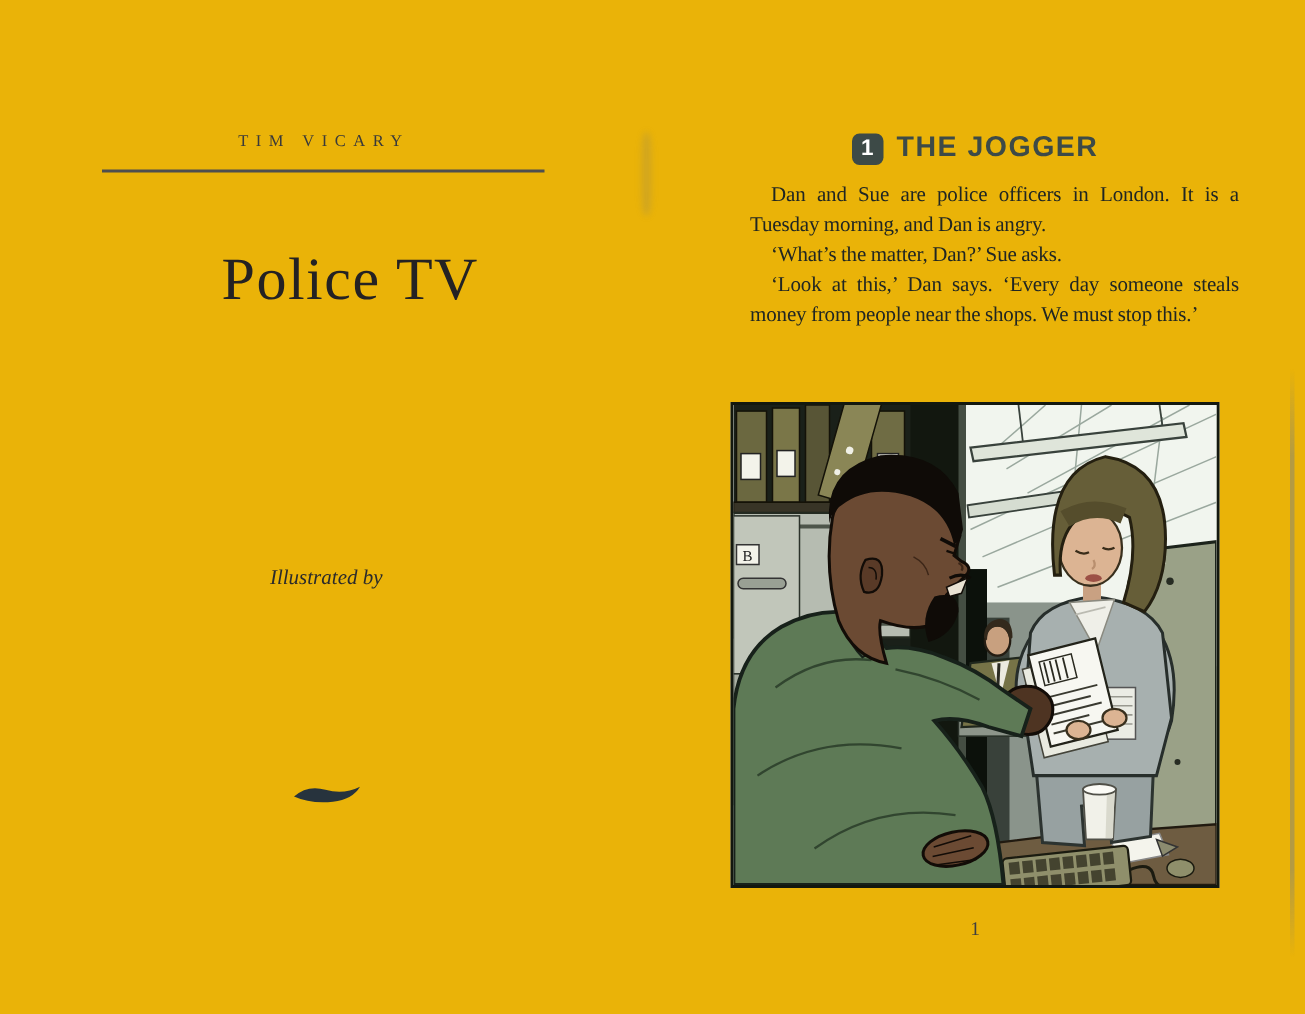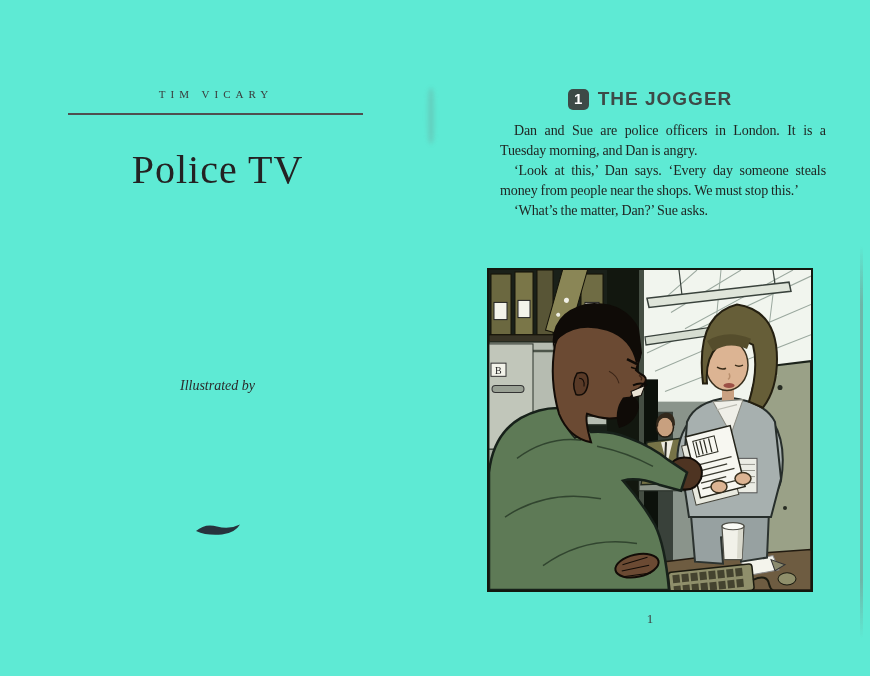--- a/index.html
+++ b/index.html
@@ -2,34 +2,34 @@
 <html><head>
 <meta charset="utf-8">
 <style>
   * { box-sizing: border-box; }
   html,body { margin:0; padding:0; }
   body {
     width:870px; height:676px; background:#ffffff;
     font-family:"Liberation Serif", serif;
     position:relative; overflow:hidden;
   }
-  .spread { position:relative; width:870px; height:676px; background:#5eead4;text-decoration:underline; }
+  .spread { position:relative; width:870px; height:676px; background:#eab308;text-decoration:underline; }
 
   
   .author {
     position:absolute; left:68px; top:88px; width:296px;
     text-align:center; font-size:11px; letter-spacing:5px;
     color:#3a3a3a;
   }
   .title-rule {
     position:absolute; left:68px; top:113px; width:295px; height:2px;
     background:#4f4f4f;
   }
   .book-title {
-    position:absolute; left:0; top:146px; width:435px; margin:0;
+    position:absolute; left:0; top:146px; width:435px; margin:16px;
     text-align:center; font-size:40px; font-weight:normal;
     letter-spacing:1px; color:#242223;
   }
   .illus-by {
     position:absolute; left:0; top:378px; width:435px; text-align:center;
     color:#2b2b2b;
   }
   .il-label { font-style:italic; font-size:14px; }
   .il-name  { font-size:16px; margin-top:3px; }
   .publisher {
@@ -110,22 +110,22 @@
 
   <div>
 
     <div class="chapter-head">
       <span class="chapter-badge">1</span>
       <span class="chapter-title">THE JOGGER</span>
     </div>
 
     <div class="body-text">
       <p>Dan and Sue are police officers in London. It is a Tuesday morning, and Dan is angry.</p>
+      <p>‘What’s the matter, Dan?’ Sue asks.</p>
       <p>‘Look at this,’ Dan says. ‘Every day someone steals money from people near the shops. We must stop this.’</p>
-      <p>‘What’s the matter, Dan?’ Sue asks.</p>
     </div>
 
     <div class="illustration">
       <svg viewBox="0 0 322 316" preserveAspectRatio="none">
 
         <rect x="0" y="0" width="322" height="316" fill="#e9ede6"></rect>
 
         <g>
           <rect x="148" y="0" width="174" height="172" fill="#f1f5ee"></rect>
           <g stroke="#9aa89e" stroke-width="1" fill="none">

